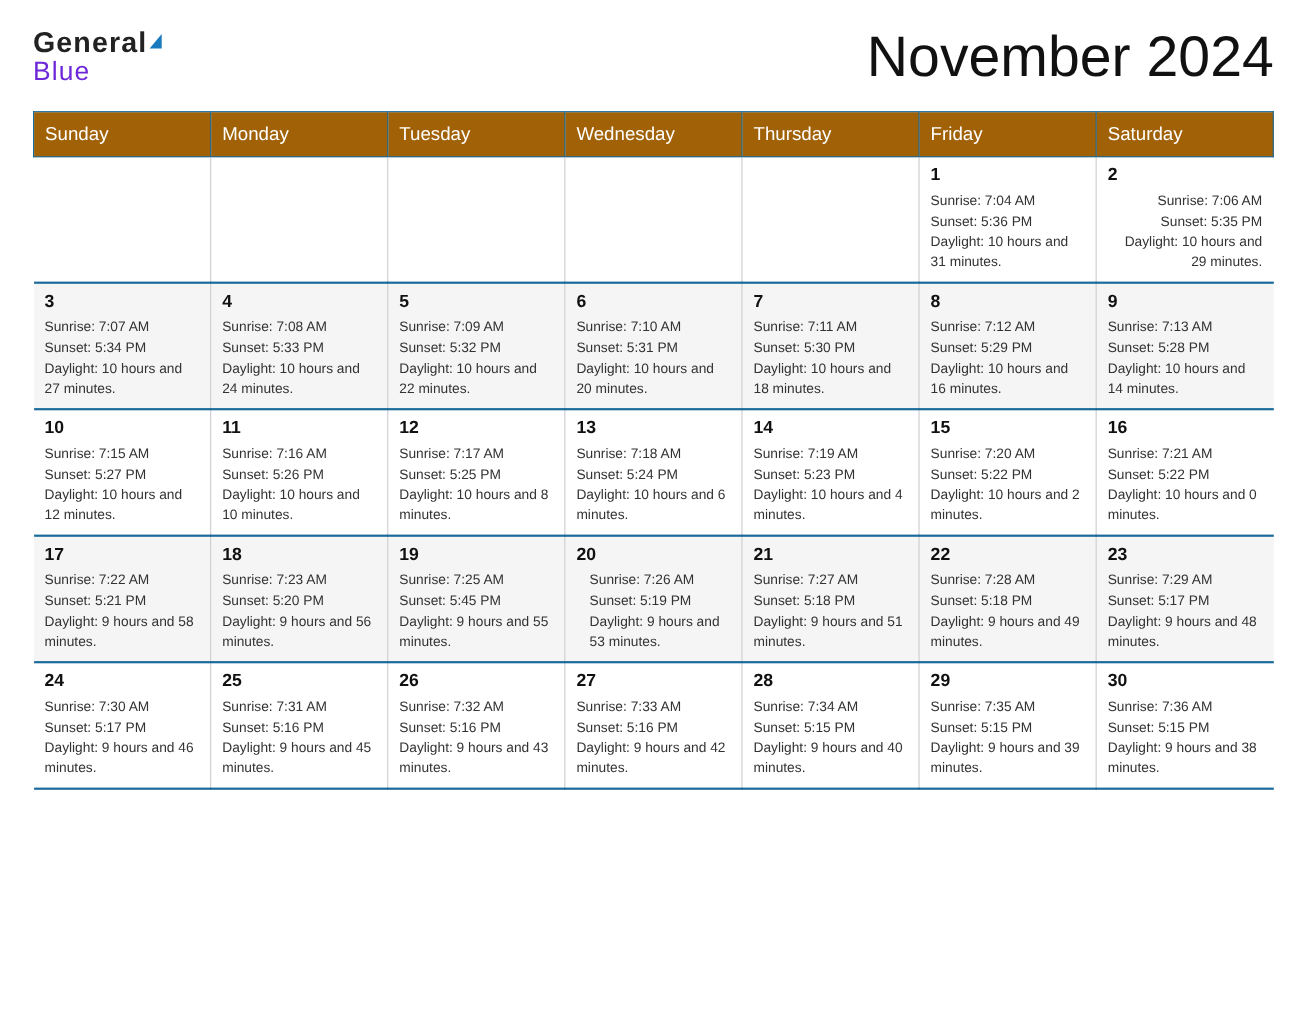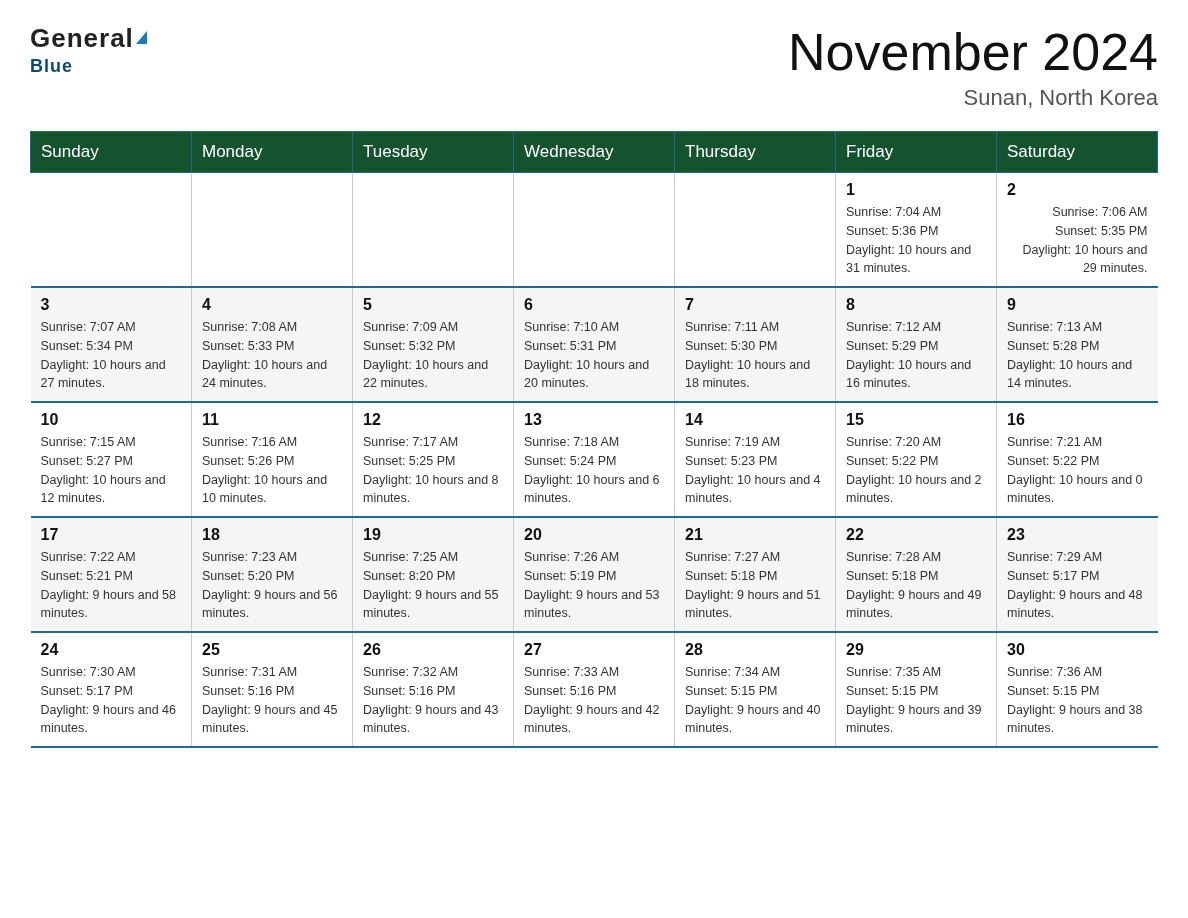--- a/index.html
+++ b/index.html
@@ -41,21 +41,21 @@
     .location {
       font-size: 22px;
       color: #555;
       margin-top: 4px;
     }
     table {
       width: 100%;
       border-collapse: collapse;
     }
     thead tr {
-      background: #14532d;
+      background: #a16207;
     }
     thead th {
       color: #fff;
       font-size: 17px;
       font-weight: normal;
       padding: 10px 10px;
       text-align: left;
       border: 1px solid #1a6b9a;
     }
     tbody tr {
@@ -89,26 +89,25 @@
 </head>
 <body>
 
 <div class="header">
   <div class="logo">
     <div class="logo-line1">
       <span style="color:#222;font-size:26px;font-weight:bold;letter-spacing:1px;">General</span>
       <span style="display:inline-block;width:0;height:0;border-left:11px solid transparent;border-bottom:13px solid #1a7abf;margin-left:2px;margin-bottom:2px;"></span>
     </div>
     <div>
-      <span style="color:#0c4a6e;font-size:18px;font-weight:bold;letter-spacing:1px;">Blue</span>
+      <span style="color:#6d28d9;font-size:24px;font-weight:normal;letter-spacing:1px;">Blue</span>
     </div>
   </div>
   <div class="title-block">
     <div class="month-title">November 2024</div>
-    <div class="location">Sunan, North Korea</div>
   </div>
 </div>
 
 <table>
   <thead>
     <tr>
     <th>Sunday</th>
         <th>Monday</th>
         <th>Tuesday</th>
         <th>Wednesday</th>
@@ -234,26 +233,26 @@
         </td>
         <td>
           <div class="day-number">18</div>
           <div class="day-info" style="white-space: pre-line;">Sunrise: 7:23 AM
 Sunset: 5:20 PM
 Daylight: 9 hours and 56 minutes.</div>
         </td>
         <td>
           <div class="day-number">19</div>
           <div class="day-info" style="white-space: pre-line;">Sunrise: 7:25 AM
-Sunset: 8:20 PM
+Sunset: 5:45 PM
 Daylight: 9 hours and 55 minutes.</div>
         </td>
         <td>
           <div class="day-number">20</div>
-          <div class="day-info" style="white-space: pre-line;">Sunrise: 7:26 AM
+          <div class="day-info" style="white-space: pre-line; margin-left: 12px;">Sunrise: 7:26 AM
 Sunset: 5:19 PM
 Daylight: 9 hours and 53 minutes.</div>
         </td>
         <td>
           <div class="day-number">21</div>
           <div class="day-info" style="white-space: pre-line;">Sunrise: 7:27 AM
 Sunset: 5:18 PM
 Daylight: 9 hours and 51 minutes.</div>
         </td>
         <td>

